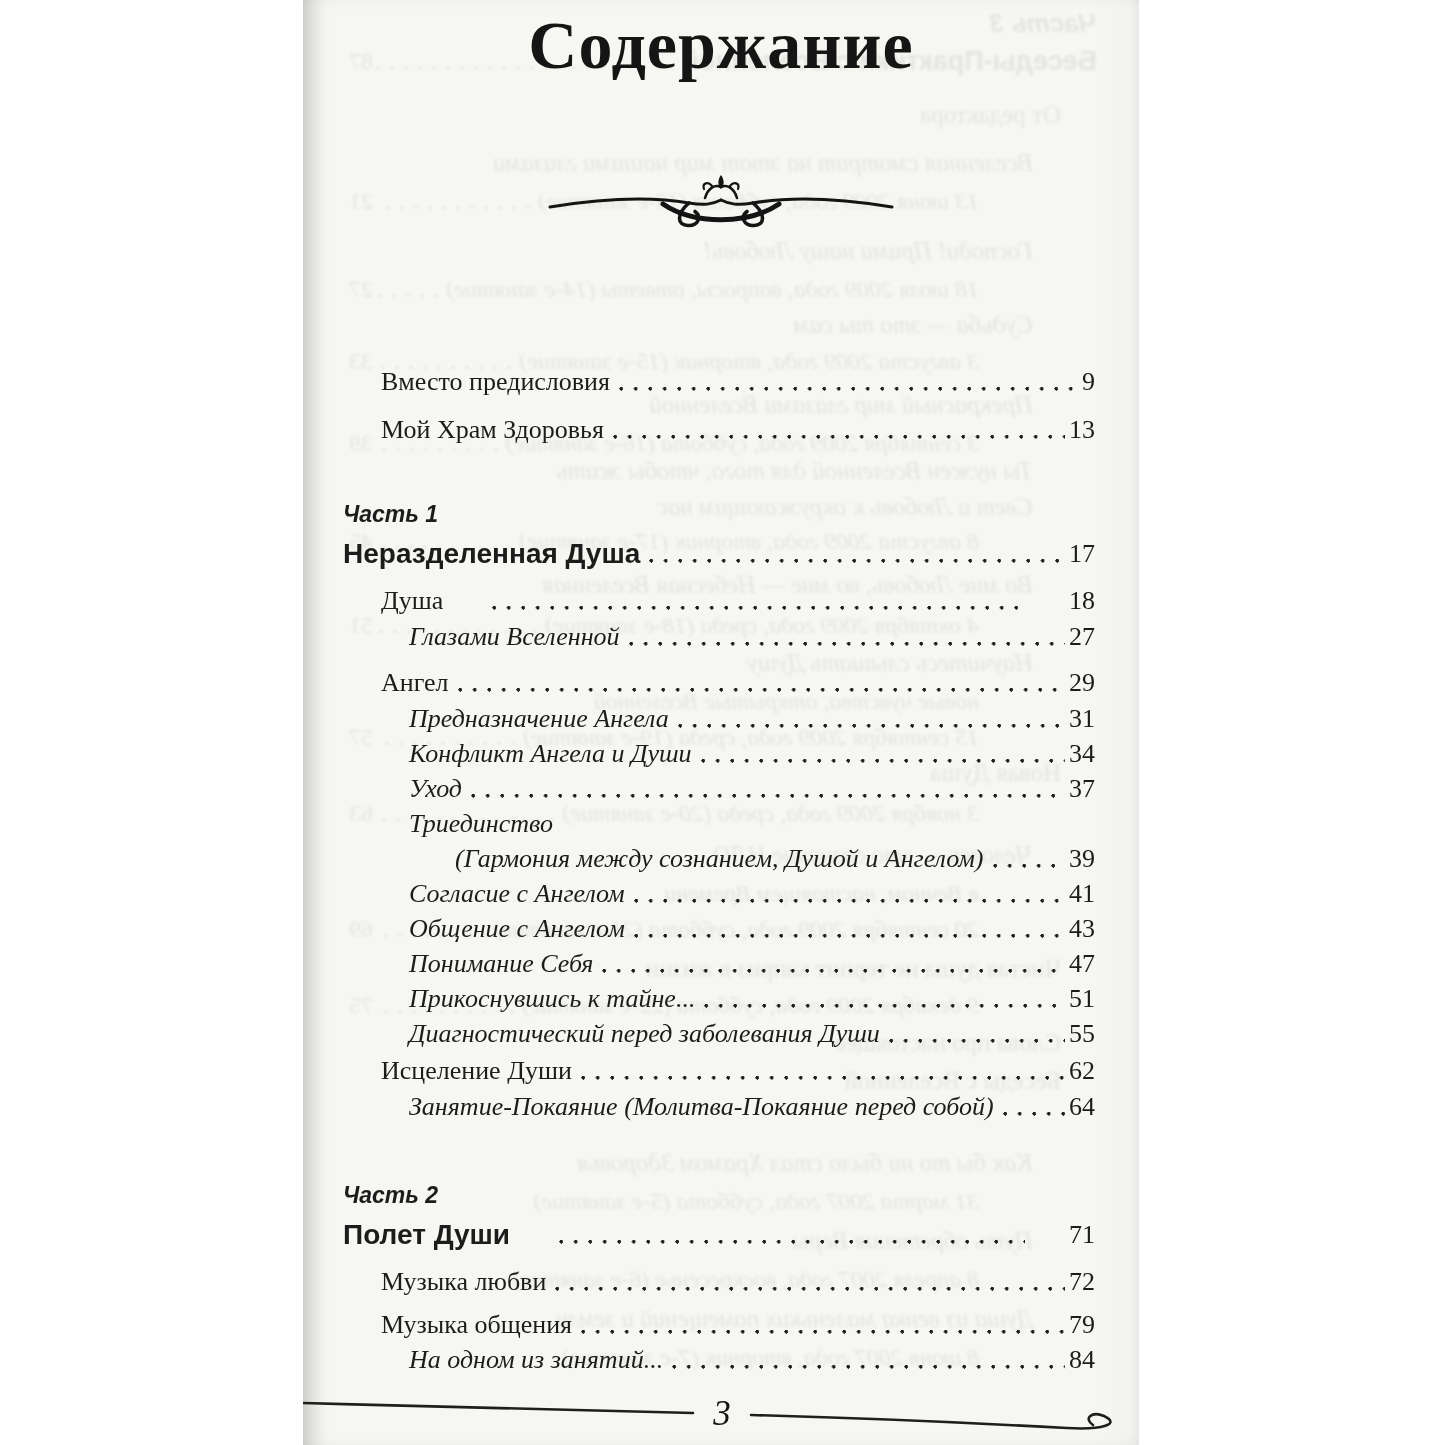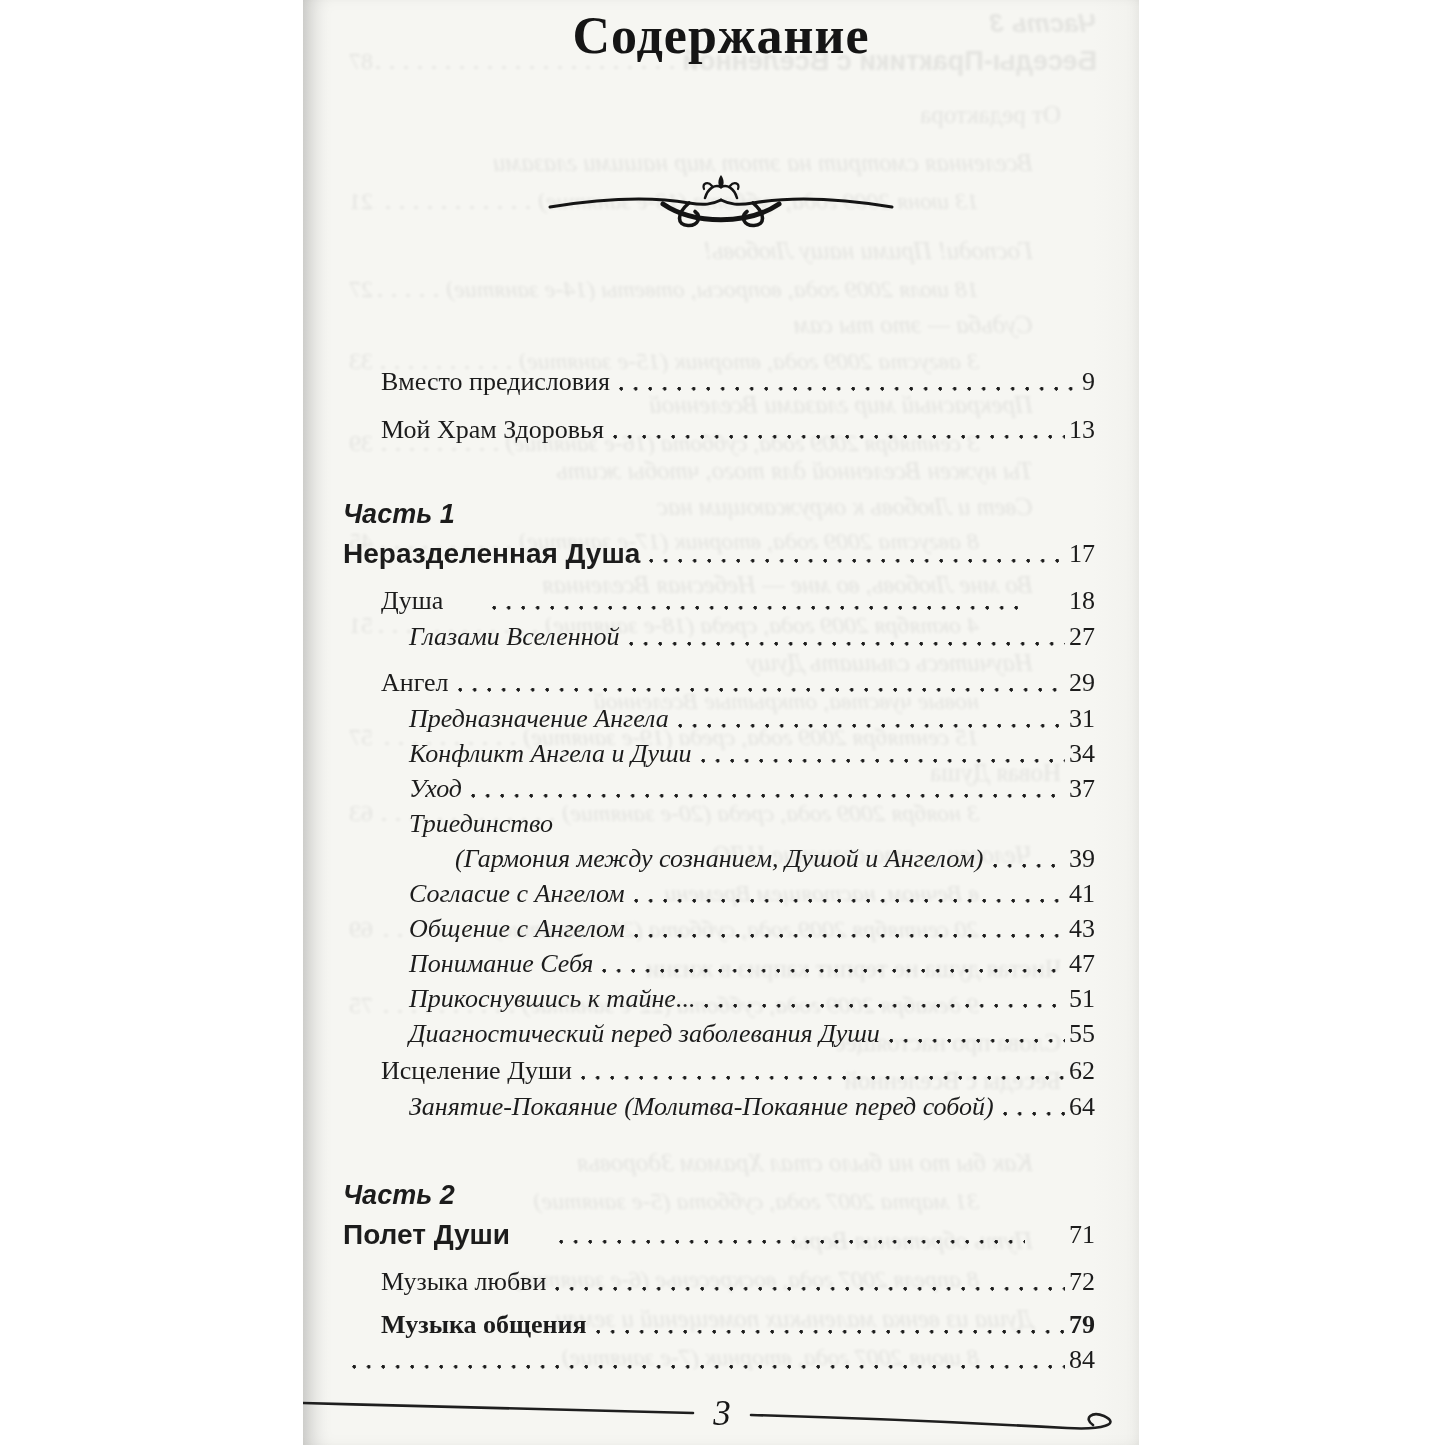--- a/index.html
+++ b/index.html
@@ -25,30 +25,30 @@
   .brow.b-entry .lbl{padding-left:36px;}
   .brow.b-sub .lbl{font-style:italic;padding-left:64px;}
   .brow.b-sub2 .lbl{font-style:italic;font-size:24px;padding-left:118px;}
   .brow .bdots{flex:1 1 20px;height:5px;margin:0 2px 6px 8px;
     background-image:radial-gradient(circle at 2px 2.4px,#222 1.5px,rgba(0,0,0,0) 1.7px);
     background-size:14px 5px;background-repeat:repeat-x;}
   .brow .bnum{font-size:24px;}
   
   .title{
     position:absolute;top:6px;left:0;right:0;text-align:center;
-    font-weight:700;font-size:52px;letter-spacing:1px;color:#151515;
+    font-weight:700;font-size:68px;letter-spacing:1px;color:#151515;
   }
   .flourish{position:absolute;top:174px;left:50%;transform:translateX(-50%);}
   .toc{position:absolute;top:364px;left:40px;right:44px;}
   .row{display:flex;align-items:flex-end;line-height:35px;}
   .row .label{font-size:26px;}
   .row.entry .label{padding-left:38px;}
   .row.sub .label{font-style:italic;padding-left:66px;}
   .row.sub2 .label{font-style:italic;padding-left:112px;}
-  .row.part .label{font-family:"Liberation Sans",sans-serif;font-weight:700;font-style:italic;font-size:27px;}
+  .row.part .label{font-family:"Liberation Sans",sans-serif;font-weight:700;font-style:italic;font-size:23px;}
   .row.part{line-height:38px;}
   .row.part-title .label{font-family:"Liberation Sans",sans-serif;font-weight:700;font-size:28px;}
   .row .num{font-size:26px;padding-left:2px;}
   .row .dots{
     flex:1 1 24px;height:6px;margin:0 2px 7px 9px;
     background-image:radial-gradient(circle at 2.2px 2.8px,#1d1d1d 1.7px,rgba(0,0,0,0) 1.9px);
     background-size:14.5px 6px;background-repeat:repeat-x;
   }
   
   .footer{position:absolute;top:1394px;left:0;width:836px;height:52px;}
@@ -307,26 +307,27 @@
       <div class="row part-title" style="margin-top: 3px; gap: 40px;">
         <span class="label">Полет Души</span>
         <span class="dots"></span>
         <span class="num">71</span>
       </div>
       <div class="row entry" style="margin-top: 12px;">
         <span class="label">Музыка любви</span>
         <span class="dots"></span>
         <span class="num">72</span>
       </div>
-      <div class="row entry" style="margin-top: 8px; font-weight: bold;">
+      <div class="row entry" style="margin-top: 8px;">
         <span class="label">Музыка общения</span>
         <span class="dots"></span>
         <span class="num">79</span>
       </div>
       <div class="row sub">
+        <span class="label">На одном из занятий...</span>
         <span class="dots"></span>
         <span class="num">84</span>
       </div>
     </div>
 
   <div class="footer">
     <svg width="836" height="52" viewBox="0 0 836 52">
       <g stroke="#1e1e1e" fill="none" stroke-width="2.6" stroke-linecap="round">
         <path d="M0 9 C 150 13 310 17 390 19"></path>
         <path d="M448 21 C 560 24 690 30 764 34 C 800 36 818 30 801 22 C 789 17 780 24 790 31"></path>

